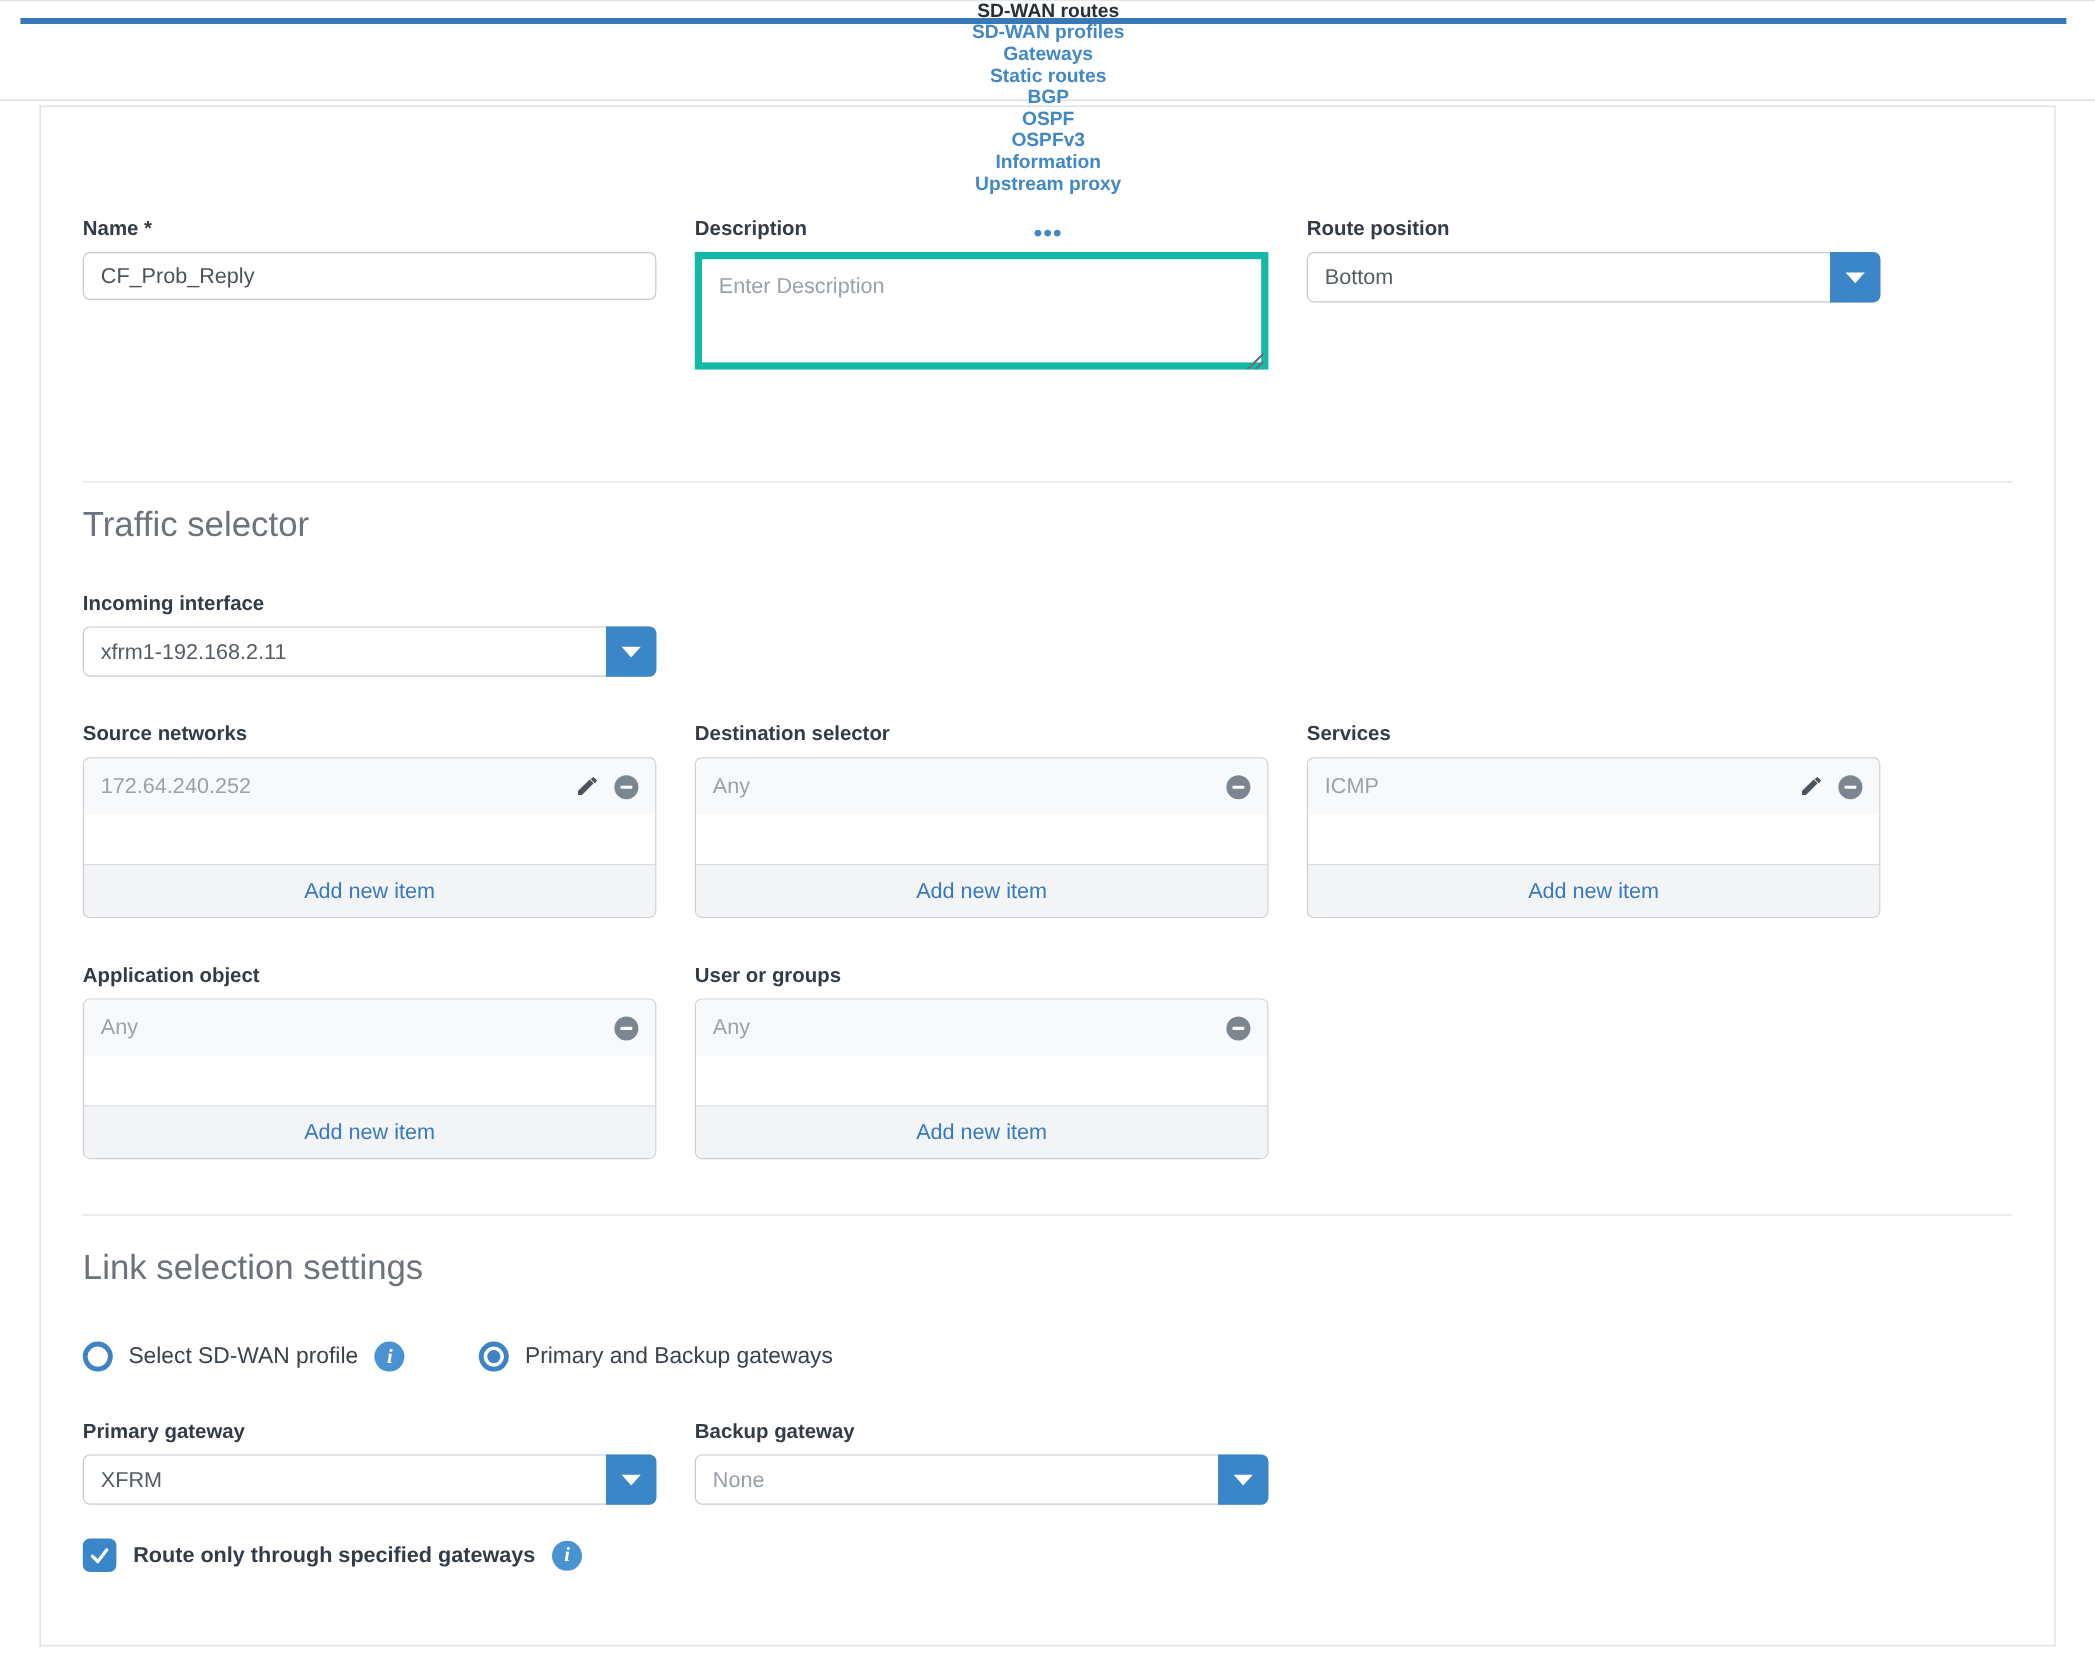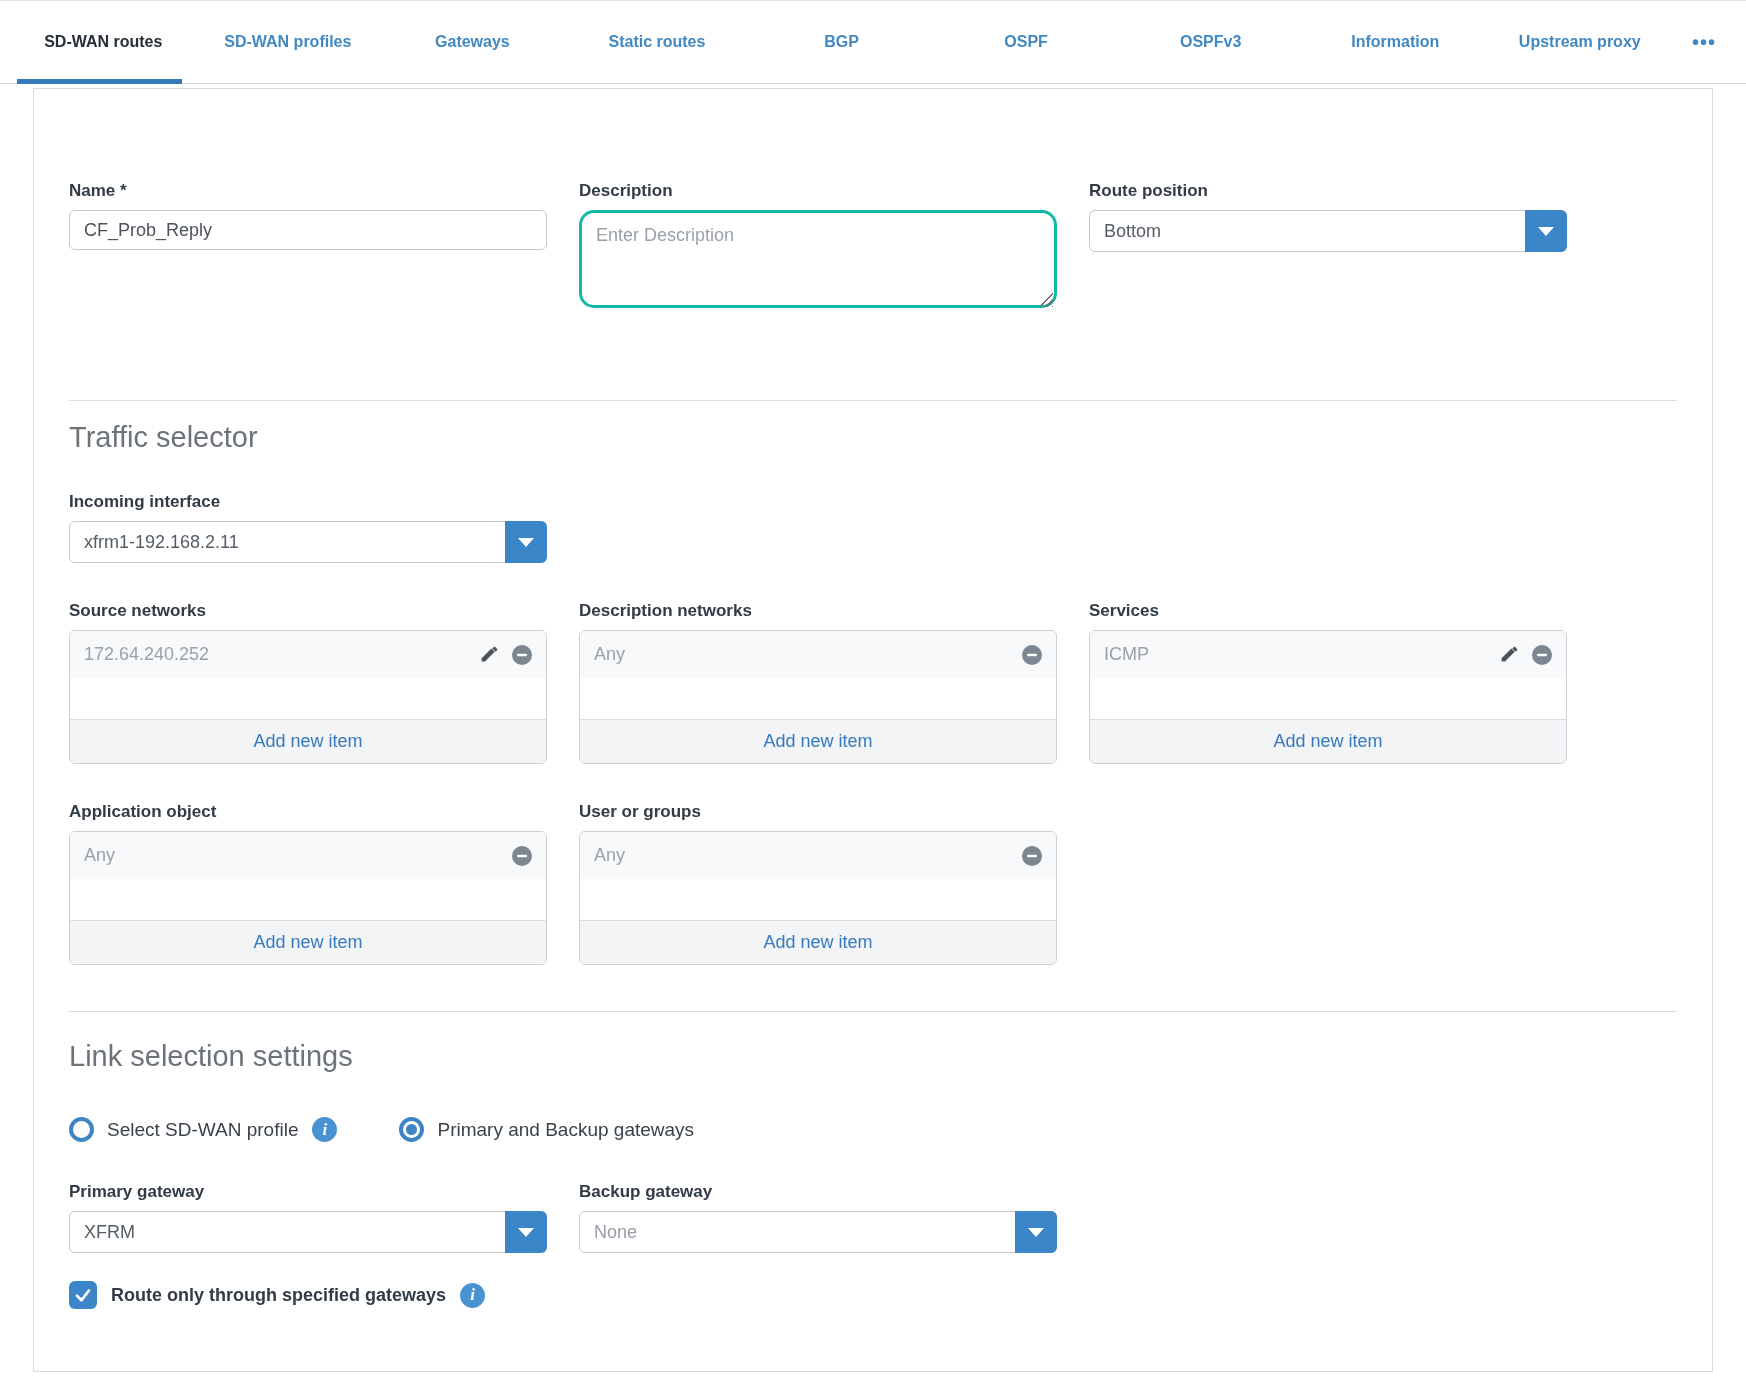--- a/index.html
+++ b/index.html
@@ -2,21 +2,21 @@
 <html><head>
 <meta charset="utf-8">
 <style>
   * { box-sizing: border-box; margin: 0; padding: 0; }
   html, body { width: 1746px; height: 1380px; background: #ffffff;
     font-family: "Liberation Sans", sans-serif; color: #323b46; overflow: hidden; }
 
   
   .tabbar { display: flex; align-items: stretch; height: 84px;
     border-top: 1px solid #e3e6e8; border-bottom: 1px solid #d7dadd;
-    padding: 0 10px 0 11px; background: #fff; }
+    padding: 0 10px 0 11px; background: #fff; flex-direction: column; }
   .tab { flex: 1 1 0; display: flex; align-items: center; justify-content: center;
     position: relative; cursor: pointer; }
   .tab .tab-label { color: #4288c2; font-size: 16px; font-weight: 700; white-space: nowrap; }
   .tab.active .tab-label { color: #262e38; }
   .tab.active::after { content: ""; position: absolute; left: 6px; right: 14px;
     bottom: -1px; height: 5px; background: #3779b8; }
   .tab.more { flex: 0 0 64px; }
   .tab.more .dots { color: #4288c2; font-size: 20px; font-weight: 700; letter-spacing: 1px; }
 
   
@@ -26,21 +26,21 @@
   .grid3 { display: grid; grid-template-columns: 478px 478px 478px; column-gap: 32px; }
 
   .field-label { display: block; font-size: 17px; font-weight: 700; color: #323b46;
     margin-bottom: 9px; }
 
   .text-input { width: 100%; height: 40px; border: 1px solid #c5cacf; border-radius: 6px;
     padding: 12px 14px; font-size: 18px; color: #4b525b; background: #fff; outline: none;
     font-family: "Liberation Sans", sans-serif; }
 
   .textarea-wrap { position: relative; width: 100%; }
-  .description-area { width: 100%; height: 98px; border: 3px solid #14b8a6; border-radius: 15px;
+  .description-area { width: 100%; height: 98px; border: 6px solid #14b8a6; border-radius: 0;
     padding: 12px 14px; font-size: 18px; color: #4b525b; resize: none; outline: none;
     font-family: "Liberation Sans", sans-serif; background: #fff; }
   .description-area::placeholder { color: #9aa1a9; }
   .resize-handle { position: absolute; right: 4px; bottom: 5px; width: 16px; height: 16px;
     background: repeating-linear-gradient(135deg, transparent 0 3px, #6b7178 3px 4.6px);
     clip-path: polygon(100% 0, 0 100%, 100% 100%); }
 
   
   .dd { position: relative; height: 42px; border: 1px solid #c5cacf; border-radius: 6px;
     background: #fff; display: flex; align-items: center; padding: 0 56px 0 14px;
@@ -194,21 +194,21 @@
                 </svg>
             </span>
           </span>
         </div>
         <div class="list-spacer"></div>
         <div class="list-add">Add new item</div>
       </div>
     </div>
 
     <div>
-      <span class="field-label">Description networks</span>
+      <span class="field-label">Destination selector</span>
       <div class="listbox">
         <div class="list-item">
           <span>Any</span>
           <span class="item-icons">
             <span class="icon-btn">
               <svg width="24" height="24" viewBox="0 0 24 24">
                   <circle cx="12" cy="12" r="10" fill="#7b8691"></circle>
                   <rect x="7" y="10.7" width="10" height="2.6" rx="1" fill="#fff"></rect>
                 </svg>
             </span>

